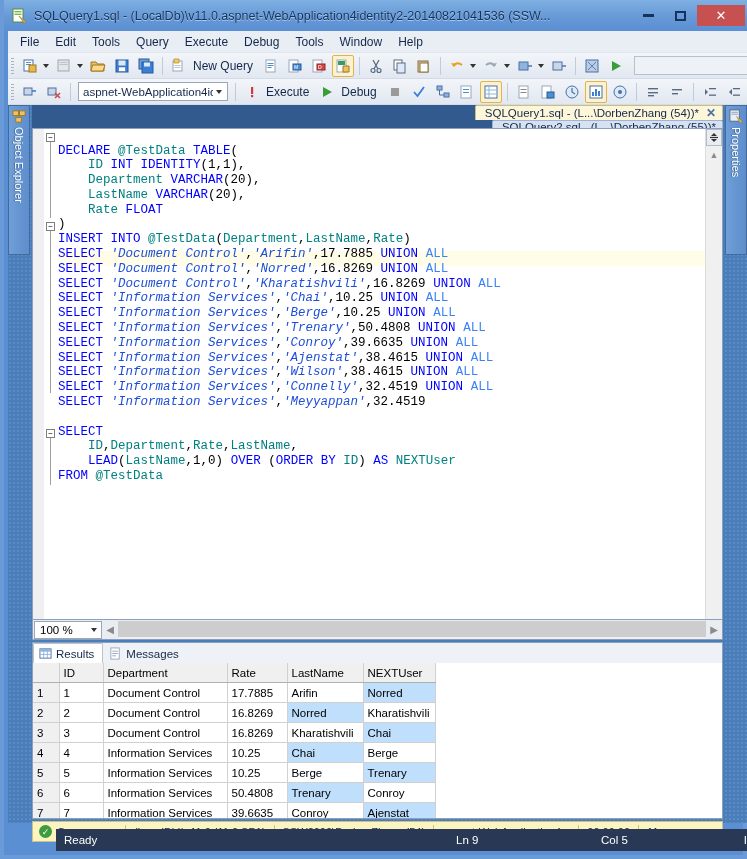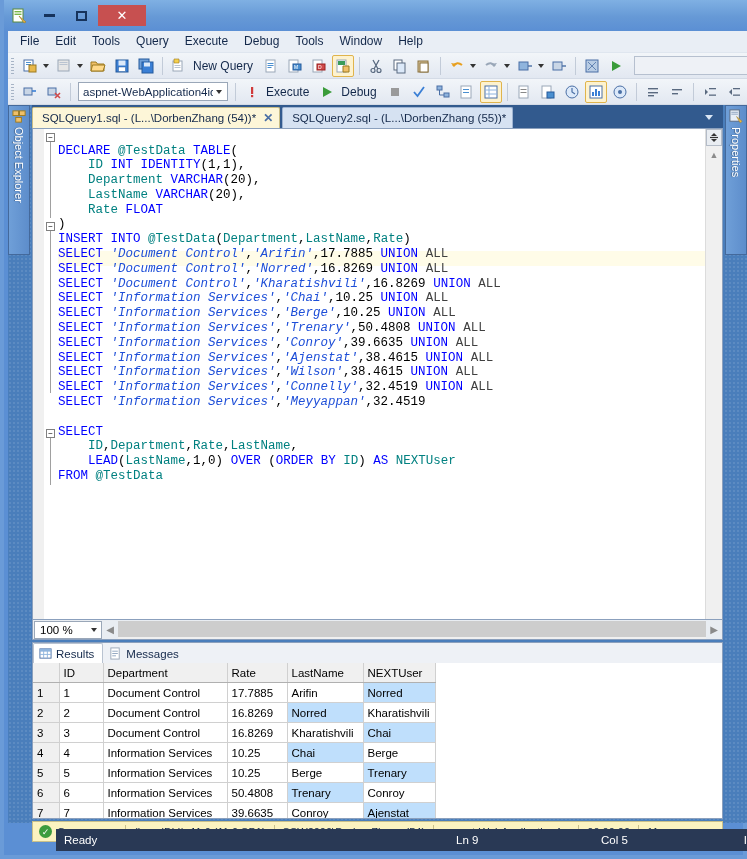--- a/index.html
+++ b/index.html
@@ -36,21 +36,21 @@
     color:#16335c;font-size:12px;
   }
   .wbtn.close{
     width:48px;height:21px;background:#c75050;color:#fff;margin-right:6px;font-size:13px;
   }
   .minglyph{width:11px;height:3px;background:#16335c;display:block;}
   .maxglyph{width:11px;height:10px;border:2px solid #16335c;box-sizing:border-box;display:block;}
   
   .menubar{
     position:absolute;left:4px;top:31px;width:739px;height:22px;
-    background:#e9eef5;display:flex;align-items:flex-start;padding-left:4px;box-sizing:border-box;
+    background:#e9eef5;display:flex;align-items:center;padding-left:4px;box-sizing:border-box;
     border-bottom:1px solid #dfe6ef;
   }
   .menu-item{padding:3px 8px;color:#13284a;font-size:12px;cursor:default;}
   
   .toolbar{
     position:absolute;left:4px;width:739px;height:26px;
     background:linear-gradient(180deg,#f2f5f9 0%,#e2e8f1 100%);
     display:flex;align-items:center;box-sizing:border-box;
     border-bottom:1px solid #d4dbe6;
   }
@@ -94,21 +94,21 @@
   .sidetab .slabel{
     writing-mode:vertical-rl;color:#fff;font-size:11px;white-space:nowrap;
     text-shadow:0 1px 1px rgba(0,0,0,.35);
   }
   
   .docpane{
     position:absolute;left:24px;top:0;width:691px;height:714px;
   }
   .tabstrip{
     position:absolute;left:0;top:0;width:691px;height:23px;
-    background:#325a8e;display:flex;align-items:flex-end;
+    background:#325a8e;display:flex;align-items:flex-end;flex-direction:column;
   }
   .tab{
     height:21px;display:flex;align-items:center;padding:0 6px 0 9px;
     font-size:11.5px;color:#13284a;box-sizing:border-box;white-space:nowrap;
   }
   .tab.active{
     background:#fdf6d8;border:1px solid #c9bd86;border-bottom:0;
     border-radius:2px 2px 0 0;color:#13284a;
   }
   .tab.inactive{background:#d6e2f2;border:1px solid #9fb4d2;border-bottom:0;
@@ -129,21 +129,21 @@
   .ed-fold{
     position:absolute;left:11px;top:0;width:14px;height:100%;background:#fff;
   }
   .code{
     position:absolute;left:25px;top:2px;right:17px;bottom:0;
     font-family:"Liberation Mono","DejaVu Sans Mono",monospace;
     font-size:12.5px;line-height:14.8px;white-space:pre;color:#000;
   }
   .k{color:#0000ff;}
   .s{color:#1d4ed8;font-style:italic;}
-  .g{color:#404040;}
+  .g{color:#3b82f6;}
   .t{color:#008080;}
   .n{color:#000;}
   .vsb{
     position:absolute;right:0;top:0;width:16px;height:100%;background:#f0f0f0;
     border-left:1px solid #dcdcdc;
   }
   .splitbox{
     position:absolute;right:0;top:0;width:16px;height:17px;background:#e9edf2;
     border:1px solid #b4bcc8;box-sizing:border-box;display:flex;align-items:center;justify-content:center;
   }
@@ -221,20 +221,21 @@
 
   <div class="titlebar">
     <div class="title-icon">
       <svg width="16" height="16" viewBox="0 0 16 16">
         <rect x="1" y="1" width="10" height="13" fill="#fff" stroke="#5a8a3a"></rect>
         <rect x="2.5" y="3" width="7" height="1.4" fill="#7ab648"></rect>
         <rect x="2.5" y="5.6" width="7" height="1.4" fill="#7ab648"></rect>
         <path d="M7 8 L14 14 L12 15 Z" fill="#e8b84b" stroke="#9c7a20" stroke-width=".6"></path>
       </svg>
     </div>
+    <div class="title-text">SQLQuery1.sql - (LocalDb)\v11.0.aspnet-WebApplication4identity2-20140821041536 (SSW...</div>
     <div class="wbtns">
       <div class="wbtn">
           <span class="minglyph"></span>
         </div>
       <div class="wbtn">
           <span class="maxglyph"></span>
         </div>
       <div class="wbtn close">✕</div>
     </div>
   </div>

